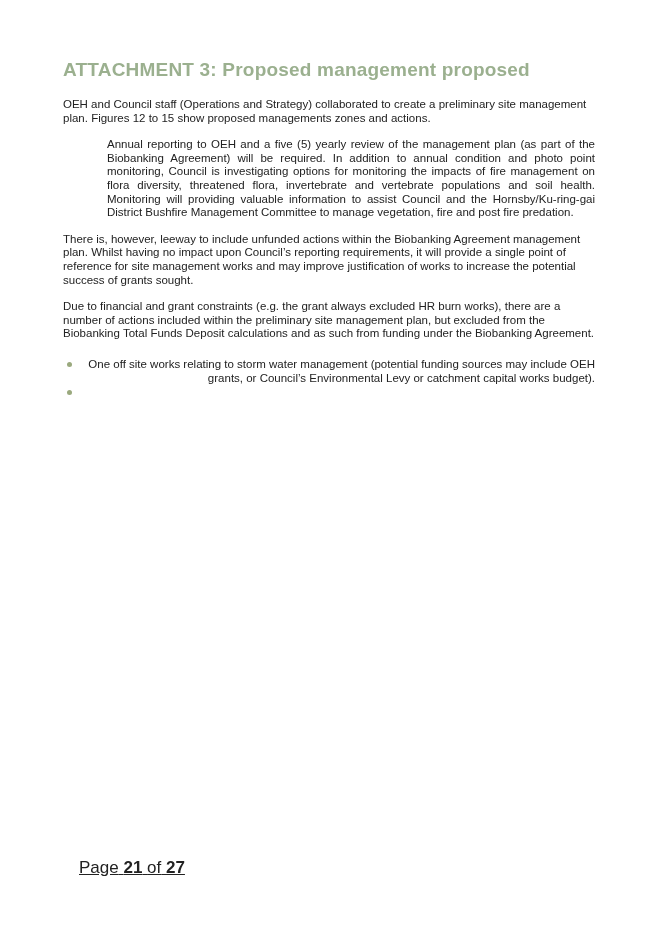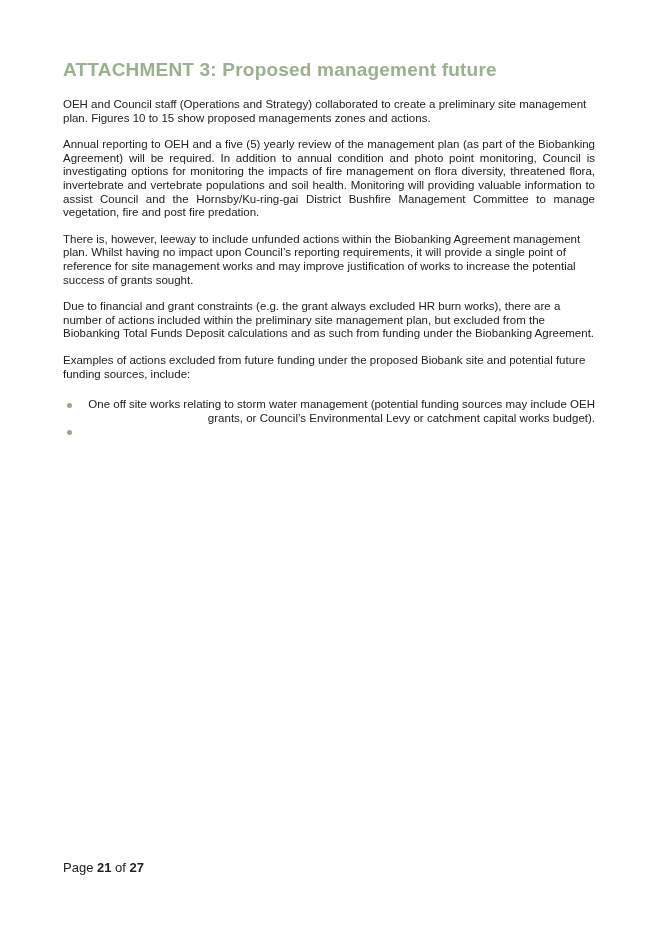--- a/index.html
+++ b/index.html
@@ -34,20 +34,21 @@
     letter-spacing: 0.2px;
   }
   p.para {
     font-size: 11.5px;
     line-height: 13.6px;
     color: var(--body-text, #222222);
     margin: 0 0 13px 0;
   }
   p.justify {
     text-align: justify;
+    margin-left: 44px;
   }
   ul.bullets {
     list-style: none;
     margin: 17px 0 0 0;
     padding: 0;
     font-size: 11.5px;
     line-height: 13.6px;
     color: var(--body-text, #222222);
   }
   ul.bullets li {
@@ -59,47 +60,47 @@
     position: absolute;
     left: 4px;
     top: 4.5px;
     width: 5px;
     height: 5px;
     border-radius: 50%;
     background: var(--bullet-green, #9aa97e);
   }
   .footer {
     position: absolute;
-    left: 63px;
+    left: 79px;
     top: 861px;
-    font-size: 13px;
+    font-size: 17px;
     line-height: 14px;
     color: var(--body-text, #222222);
+    text-decoration: underline;
   }
   .footer b {
     font-weight: bold;
   }
 </style>
 </head>
 <body>
 
 <div class="page">
   <div class="content">
 
-    <h1 class="heading">ATTACHMENT 3: Proposed management future</h1>
+    <h1 class="heading">ATTACHMENT 3: Proposed management proposed</h1>
 
-    <p class="para">OEH and Council staff (Operations and Strategy) collaborated to create a preliminary site management plan. Figures 10 to 15 show proposed managements zones and actions.</p>
+    <p class="para">OEH and Council staff (Operations and Strategy) collaborated to create a preliminary site management plan. Figures 12 to 15 show proposed managements zones and actions.</p>
 
     <p class="para justify">Annual reporting to OEH and a five (5) yearly review of the management plan (as part of the Biobanking Agreement) will be required. In addition to annual condition and photo point monitoring, Council is investigating options for monitoring the impacts of fire management on flora diversity, threatened flora, invertebrate and vertebrate populations and soil health. Monitoring will providing valuable information to assist Council and the Hornsby/Ku-ring-gai District Bushfire Management Committee to manage vegetation, fire and post fire predation.</p>
 
     <p class="para">There is, however, leeway to include unfunded actions within the Biobanking Agreement management plan. Whilst having no impact upon Council’s reporting requirements, it will provide a single point of reference for site management works and may improve justification of works to increase the potential success of grants sought.</p>
 
     <p class="para">Due to financial and grant constraints (e.g. the grant always excluded HR burn works), there are a number of actions included within the preliminary site management plan, but excluded from the Biobanking Total Funds Deposit calculations and as such from funding under the Biobanking Agreement.</p>
 
-    <p class="para">Examples of actions excluded from future funding under the proposed Biobank site and potential future funding sources, include:</p>
 
     <ul class="bullets">
       <li>
         <span class="dot"></span><span>One off site works relating to storm water management (potential funding sources may include OEH grants, or Council’s Environmental Levy or catchment capital works budget).</span>
       </li>
       <li>
         <span class="dot"></span>
       </li>
     </ul>
 

